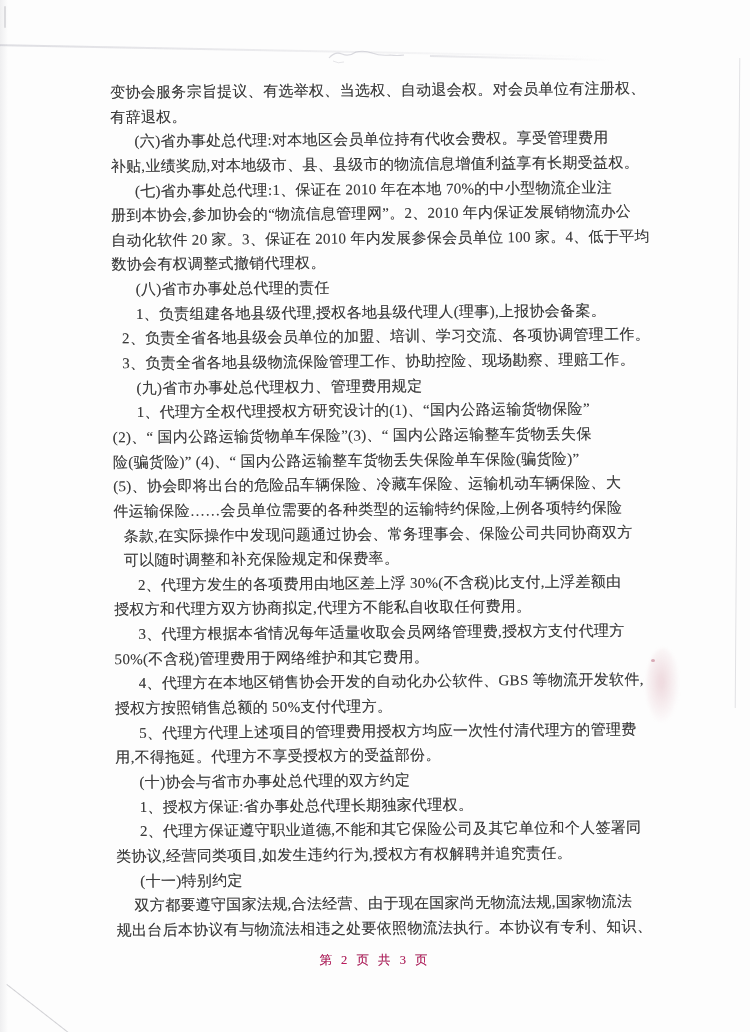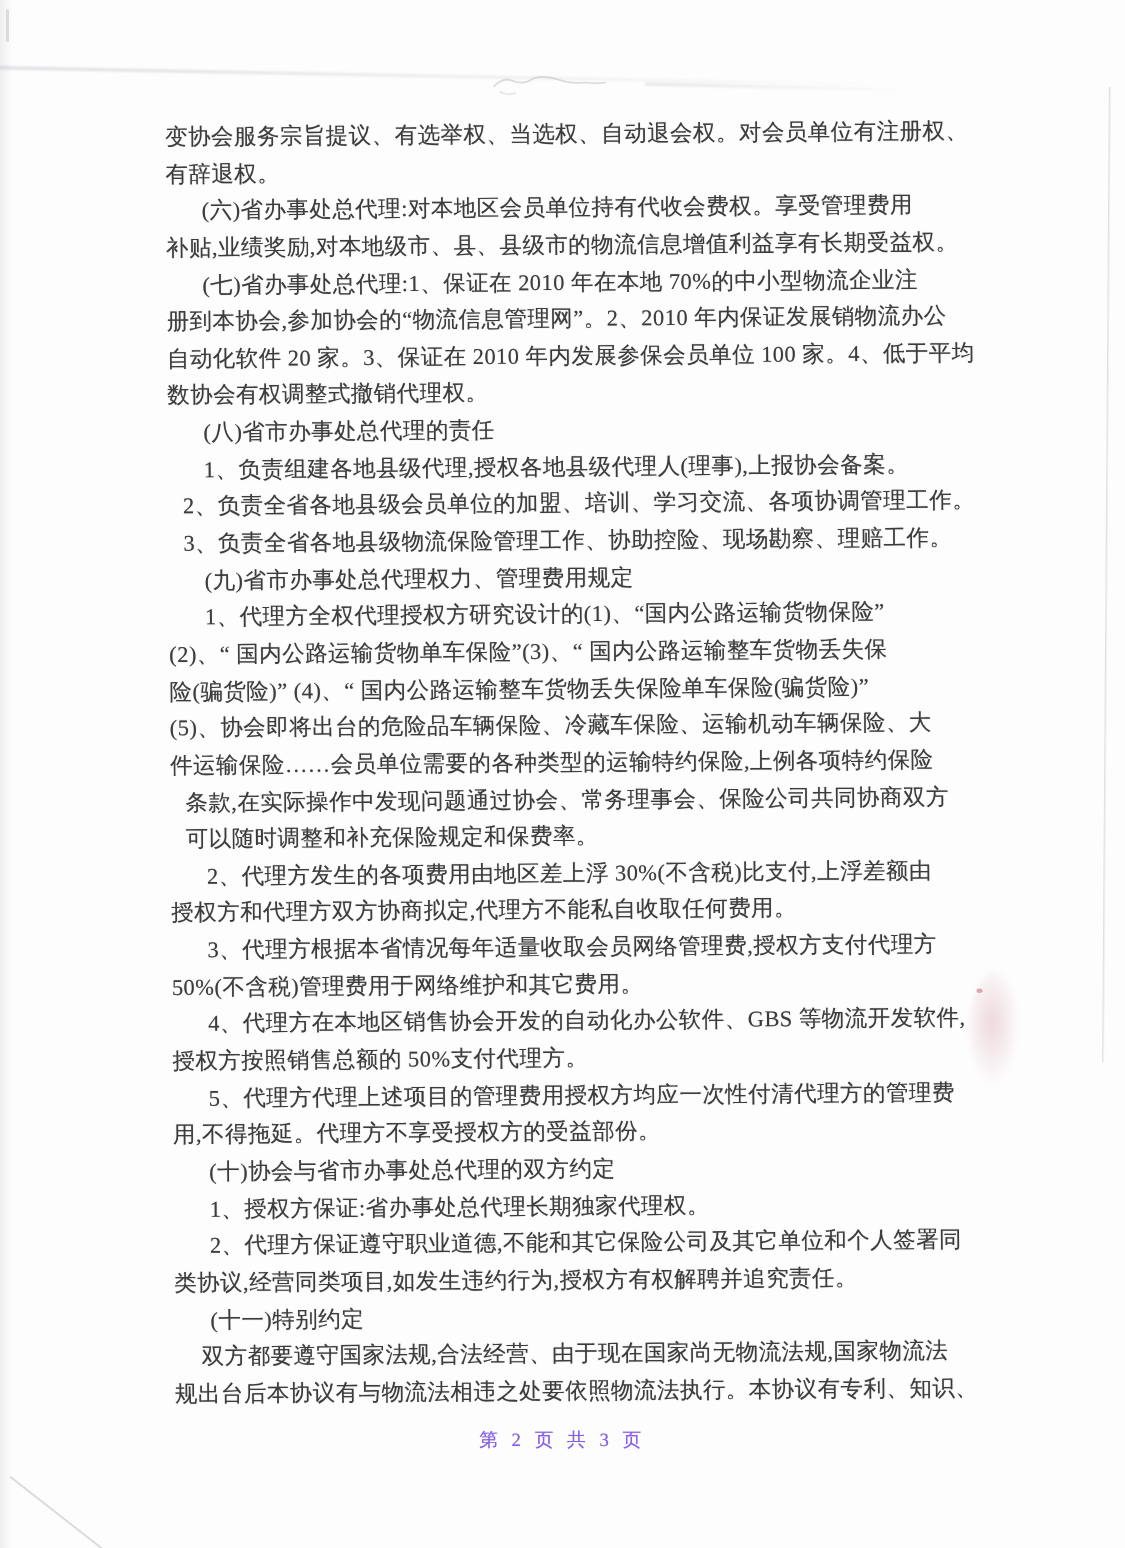--- a/index.html
+++ b/index.html
@@ -64,21 +64,21 @@
     text-shadow:0 0 .6px rgba(60,60,60,.5);
     white-space:nowrap;
   }
   .line{height:24.65px;}
   .ind0{padding-left:0;}
   .ind1{padding-left:10px;}
   .ind15{padding-left:18px;}
   .ind2{padding-left:24px;}
   .footer{
     position:absolute;left:0;top:952px;width:750px;
-    text-align:center;color:#8b5cf6;font-size:12.5px;letter-spacing:3px;
+    text-align:center;color:#be185d;font-size:12.5px;letter-spacing:3px;
     text-shadow:0 0 .5px rgba(70,70,70,.5);
   }
 </style>
 </head>
 <body>
 
 <div class="page">
 
   <div class="edge-left"></div>
   <div class="edge-tick"></div>

